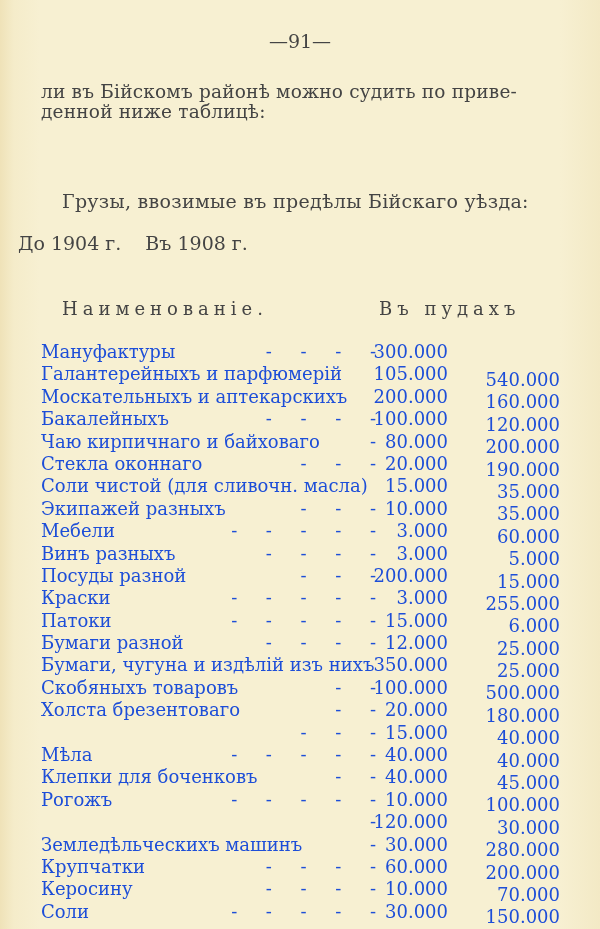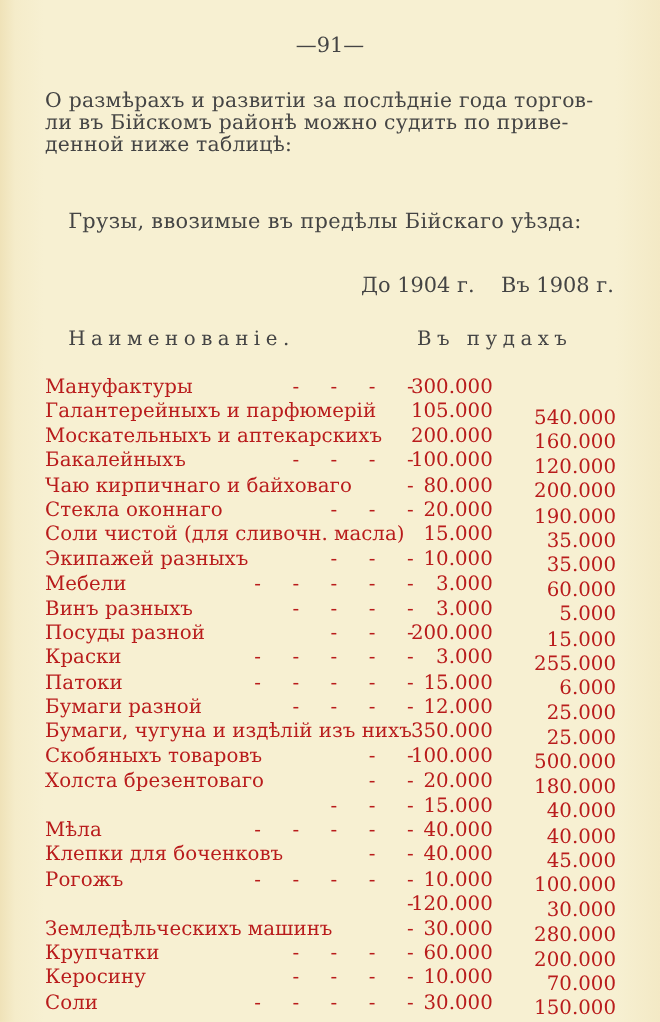--- a/index.html
+++ b/index.html
@@ -19,45 +19,44 @@
     position: absolute; top: 82px; left: 41px; width: 520px;
     font-size: 18.5px; line-height: 20px; text-align: justify; text-align-last: left;
     color: #444; letter-spacing: 0.2px;
   }
   .intro span { display: block; }
   .subtitle {
     position: absolute; top: 190px; left: 62px;
     font-size: 19px; color: #444; letter-spacing: 0.3px;
   }
   .years {
-    position: absolute; top: 248px; left: 0; width: 558px; text-align: right;
+    position: absolute; top: 232px; left: 0; width: 558px; text-align: left;
     font-size: 19px; color: #444;
   }
   .years span { margin-left: 18px; }
   .col-header { position: absolute; top: 298px; font-size: 18px; color: #444; letter-spacing: 5px; }
   .col-name { left: 62px; }
   .col-unit { left: 379px; }
   .table { position: absolute; top: 341px; left: 41px; width: 520px; }
   .row {
-    position: relative; height: 22.4px; font-size: 18px; line-height: 22.4px; color: #b91c1c;
+    position: relative; height: 22.4px; font-size: 18px; line-height: 22.4px; color: #1d4ed8;
     white-space: nowrap;
   }
   .row .name { position: absolute; left: 0; }
   .row .dashes { position: absolute; left: 0; width: 335px; text-align: right; letter-spacing: 0; }
   .row .v1 { position: absolute; right: 113px; text-align: right; }
   .row .v2 { position: absolute; right: 1px; text-align: right; margin-top: 28px; }
 </style>
 </head>
 <body>
 
 <div>
   <div class="page-num">—91—</div>
 
   <div class="intro">
-    <span>О размѣрахъ и развитіи за послѣдніе года торгов-</span>
     <span>ли въ Бійскомъ районѣ можно судить по приве-</span>
     <span>денной ниже таблицѣ:</span>
   </div>
 
   <div class="subtitle">Грузы, ввозимые въ предѣлы Бійскаго уѣзда:</div>
 
   <div class="years">
     <span>До 1904 г.</span>
     <span>Въ 1908 г.</span>
   </div>

